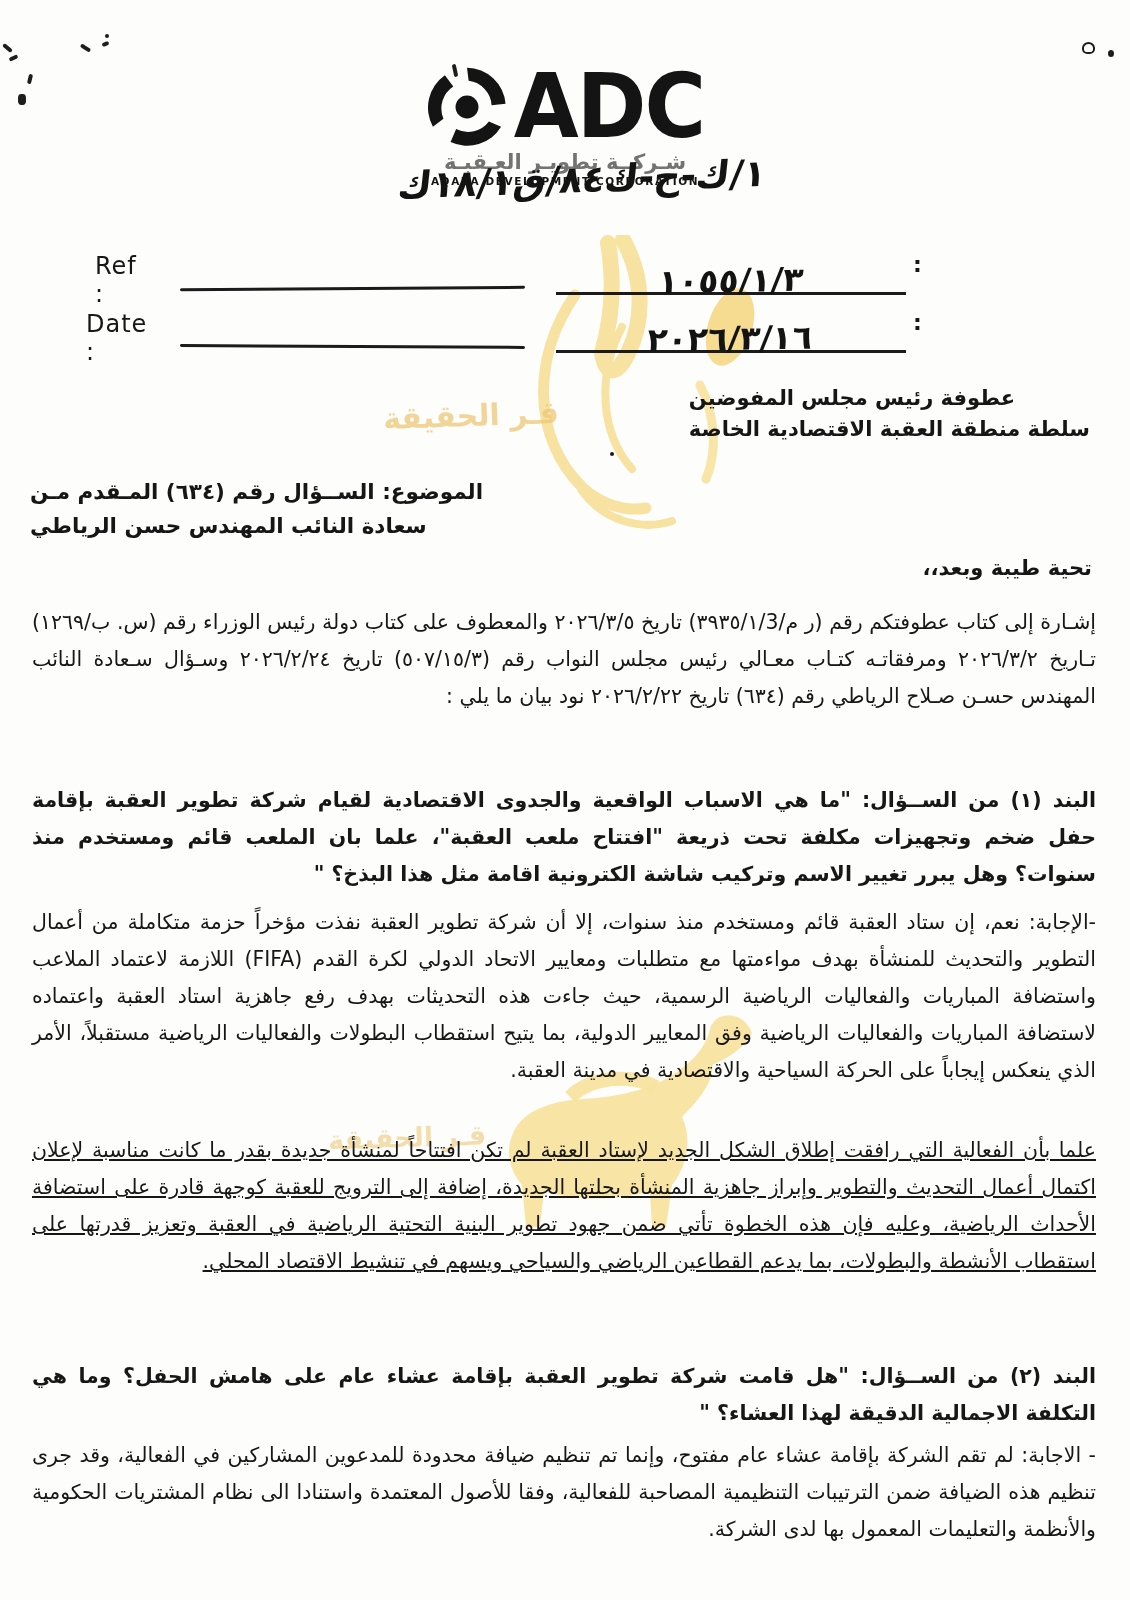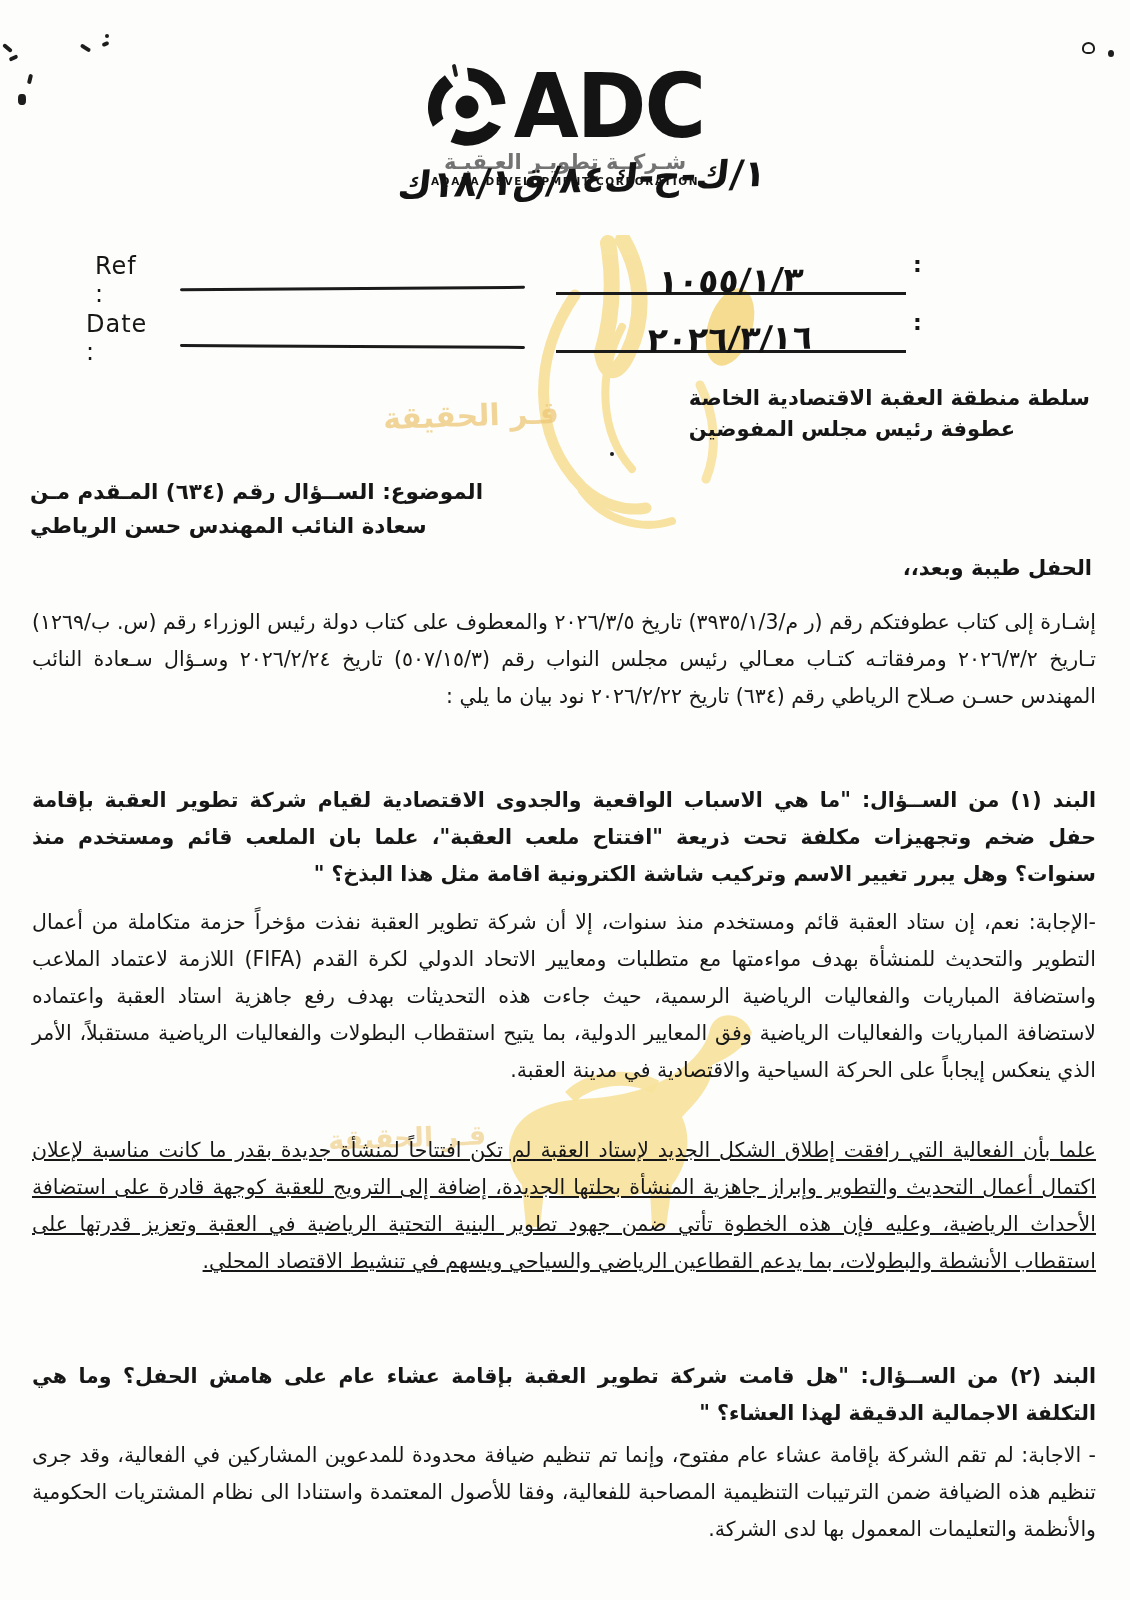--- a/index.html
+++ b/index.html
@@ -163,30 +163,30 @@
     <span class="en-label" style="position:absolute;left:86px;top:310px;">Date :</span>
     <span class="blank-line" style="left:180px;top:345px;width:345px;transform:rotate(0.3deg);"></span>
     <div class="value-box" style="left:556px;top:296px;width:350px;height:54px;">
       <span class="handwrite">٢٠٢٦/٣/١٦</span>
     </div>
     <span class="colon" style="position:absolute;left:913px;top:310px;">:</span>
 
   </div>
 
   <div class="addressee">
+    <div>عطوفة رئيس مجلس المفوضين</div>
     <div>سلطة منطقة العقبة الاقتصادية الخاصة</div>
-    <div>عطوفة رئيس مجلس المفوضين</div>
   </div>
 
   <div class="subject">
     <div class="subject-line">الموضوع: الســؤال رقم (٦٣٤) المـقدم مـن</div>
     <div class="subject-line">سعادة النائب المهندس حسن الرياطي</div>
   </div>
 
-  <div class="greeting">الحفل طيبة وبعد،،</div>
+  <div class="greeting">تحية طيبة وبعد،،</div>
 
   <div class="para para--intro">إشـارة إلى كتاب عطوفتكم رقم (ر م/٣٩٣٥/١/3) تاريخ ٢٠٢٦/٣/٥ والمعطوف على كتاب دولة رئيس الوزراء رقم (س. ب/١٢٦٩) تـاريخ ٢٠٢٦/٣/٢ ومرفقاتـه كتـاب معـالي رئيس مجلس النواب رقم (٥٠٧/١٥/٣) تاريخ ٢٠٢٦/٢/٢٤ وسـؤال سـعادة النائب المهندس حسـن صـلاح الرياطي رقم (٦٣٤) تاريخ ٢٠٢٦/٢/٢٢ نود بيان ما يلي :</div>
   <div class="para bold para--q1">البند (١) من الســؤال: "ما هي الاسباب الواقعية والجدوى الاقتصادية لقيام شركة تطوير العقبة بإقامة حفل ضخم وتجهيزات مكلفة تحت ذريعة "افتتاح ملعب العقبة"، علما بان الملعب قائم ومستخدم منذ سنوات؟ وهل يبرر تغيير الاسم وتركيب شاشة الكترونية اقامة مثل هذا البذخ؟ "</div>
   <div class="para para--a1">-الإجابة: نعم، إن ستاد العقبة قائم ومستخدم منذ سنوات، إلا أن شركة تطوير العقبة نفذت مؤخراً حزمة متكاملة من أعمال التطوير والتحديث للمنشأة بهدف مواءمتها مع متطلبات ومعايير الاتحاد الدولي لكرة القدم (FIFA) اللازمة لاعتماد الملاعب واستضافة المباريات والفعاليات الرياضية الرسمية، حيث جاءت هذه التحديثات بهدف رفع جاهزية استاد العقبة واعتماده لاستضافة المباريات والفعاليات الرياضية وفق المعايير الدولية، بما يتيح استقطاب البطولات والفعاليات الرياضية مستقبلاً، الأمر الذي ينعكس إيجاباً على الحركة السياحية والاقتصادية في مدينة العقبة.</div>
   <div class="para para--note">علما بأن الفعالية التي رافقت إطلاق الشكل الجديد لإستاد العقبة لم تكن افتتاحاً لمنشأة جديدة بقدر ما كانت مناسبة لإعلان اكتمال أعمال التحديث والتطوير وإبراز جاهزية المنشأة بحلتها الجديدة، إضافة إلى الترويج للعقبة كوجهة قادرة على استضافة الأحداث الرياضية، وعليه فإن هذه الخطوة تأتي ضمن جهود تطوير البنية التحتية الرياضية في العقبة وتعزيز قدرتها على استقطاب الأنشطة والبطولات، بما يدعم القطاعين الرياضي والسياحي ويسهم في تنشيط الاقتصاد المحلي.</div>
   <div class="para bold para--q2">البند (٢) من الســؤال: "هل قامت شركة تطوير العقبة بإقامة عشاء عام على هامش الحفل؟ وما هي التكلفة الاجمالية الدقيقة لهذا العشاء؟ "</div>
   <div class="para para--a2">- الاجابة: لم تقم الشركة بإقامة عشاء عام مفتوح، وإنما تم تنظيم ضيافة محدودة للمدعوين المشاركين في الفعالية، وقد جرى تنظيم هذه الضيافة ضمن الترتيبات التنظيمية المصاحبة للفعالية، وفقا للأصول المعتمدة واستنادا الى نظام المشتريات الحكومية والأنظمة والتعليمات المعمول بها لدى الشركة.</div>
 
 </div>
 

